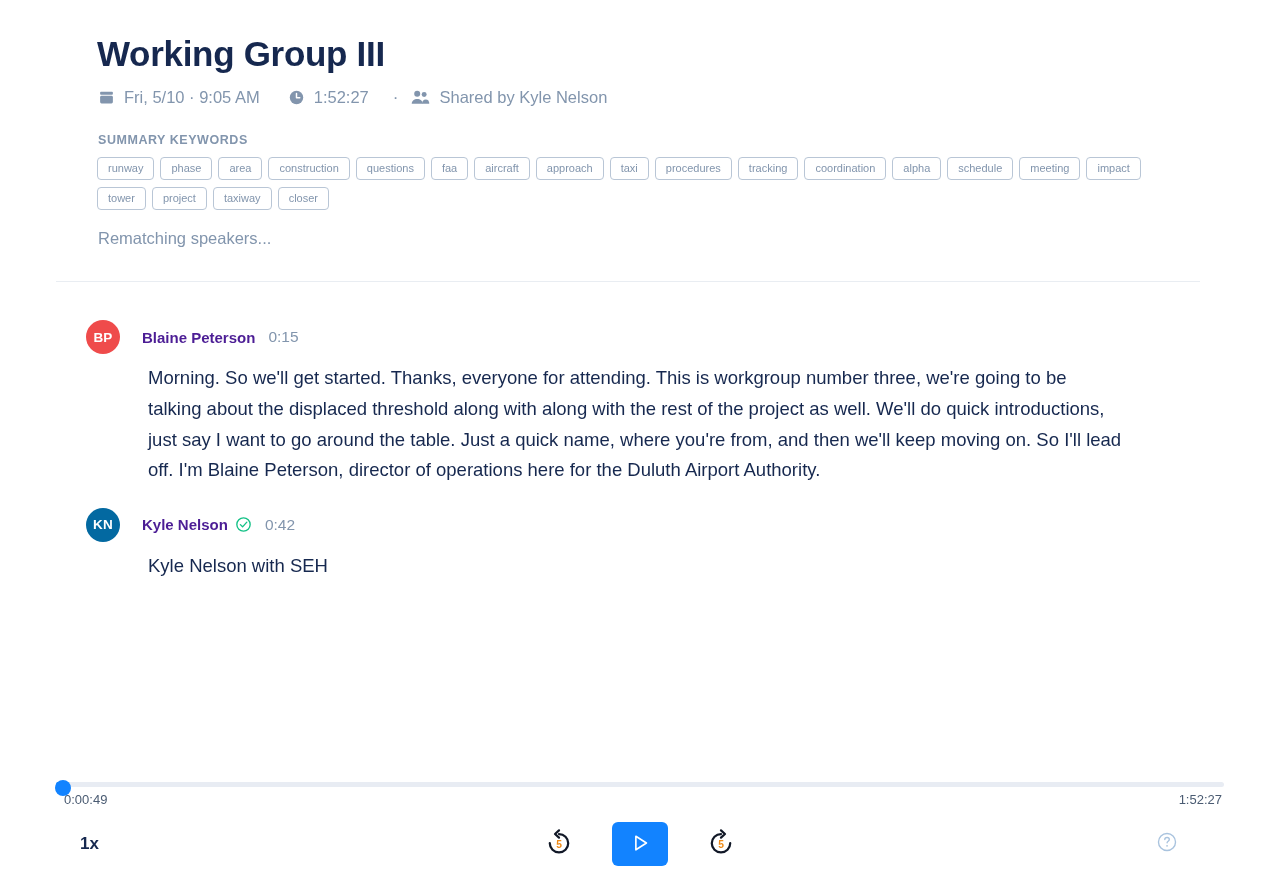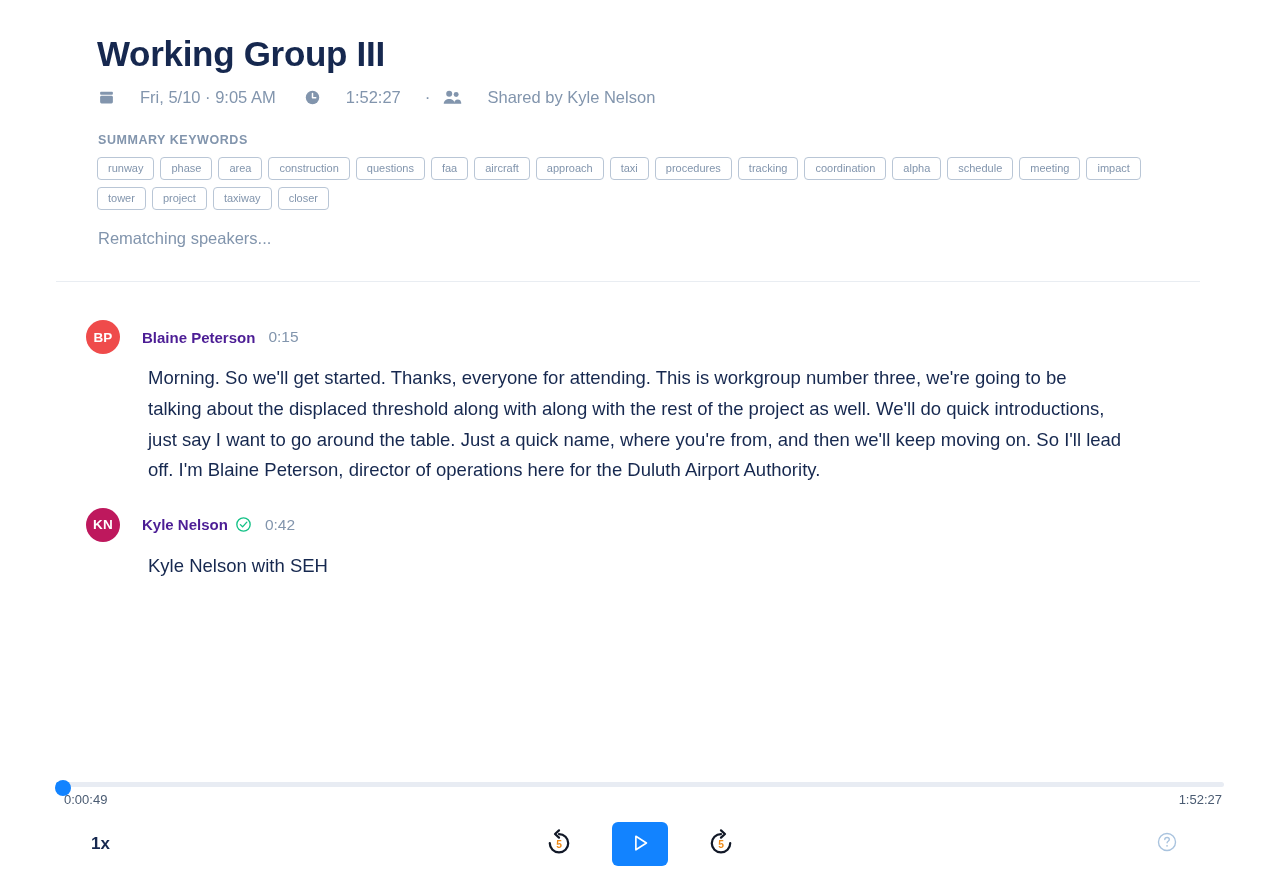--- a/index.html
+++ b/index.html
@@ -38,21 +38,20 @@
     margin-top: 14px;
     margin-left: 1px;
     color: #8295ad;
     font-size: 16.5px;
   }
 
   .meta-item {
     display: flex;
     align-items: center;
     white-space: nowrap;
-    gap: 16px;
   }
 
   .meta-item + .meta-item { margin-left: 28px; }
 
   .meta-icon {
     display: inline-flex;
     align-items: center;
     justify-content: center;
     margin-right: 9px;
     flex: none;
@@ -228,21 +227,21 @@
     position: relative;
     display: flex;
     align-items: center;
     justify-content: center;
     margin-top: 12px;
     height: 50px;
   }
 
   .speed-btn {
     position: absolute;
-    left: 91px;
+    left: 80px;
     font-size: 17px;
     font-weight: bold;
     color: #16284f;
     cursor: pointer;
   }
 
   .help-btn {
     position: absolute;
     right: 102px;
     display: inline-flex;
@@ -356,21 +355,21 @@
       <div class="turn-head">
         <span class="avatar" style="background:#ef4b4b">BP</span>
         <span class="speaker-name">Blaine Peterson</span>
         <span class="timestamp">0:15</span>
       </div>
       <div class="turn-body">Morning. So we'll get started. Thanks, everyone for attending. This is workgroup number three, we're going to be talking about the displaced threshold along with along with the rest of the project as well. We'll do quick introductions, just say I want to go around the table. Just a quick name, where you're from, and then we'll keep moving on. So I'll lead off. I'm Blaine Peterson, director of operations here for the Duluth Airport Authority.</div>
     </div>
 
     <div class="turn">
       <div class="turn-head">
-        <span class="avatar" style="background:#be185d">KN</span>
+        <span class="avatar" style="background:#0369a1">KN</span>
         <span class="speaker-name">Kyle Nelson</span>
         <span class="verified">
           <svg width="17" height="17" viewBox="0 0 24 24" fill="none">
             <circle cx="12" cy="12" r="9.4" stroke="#13c186" stroke-width="1.9"></circle>
             <path d="M7.6 12.2l3.1 3.1 6-6.6" stroke="#13c186" stroke-width="1.9" stroke-linecap="round" stroke-linejoin="round"></path>
           </svg>
         </span>
         <span class="timestamp">0:42</span>
       </div>
       <div class="turn-body">Kyle Nelson with SEH</div>

